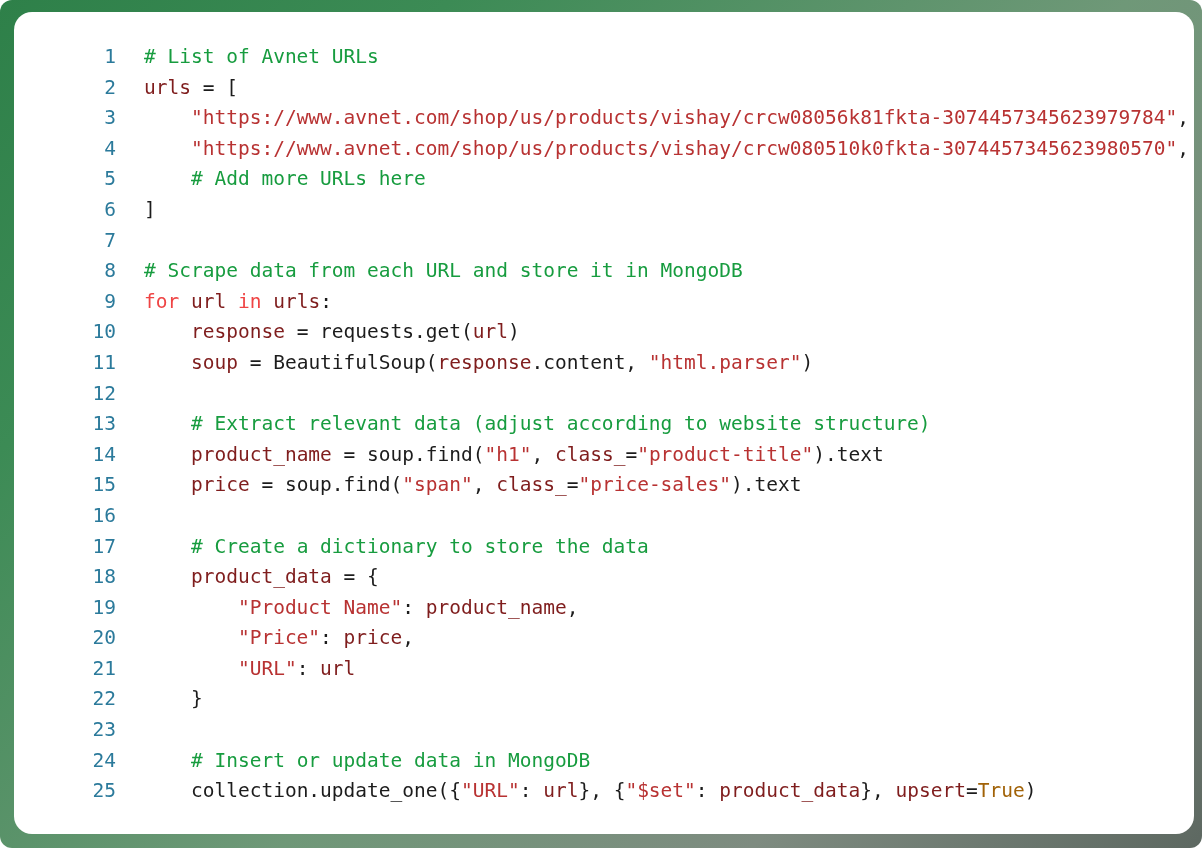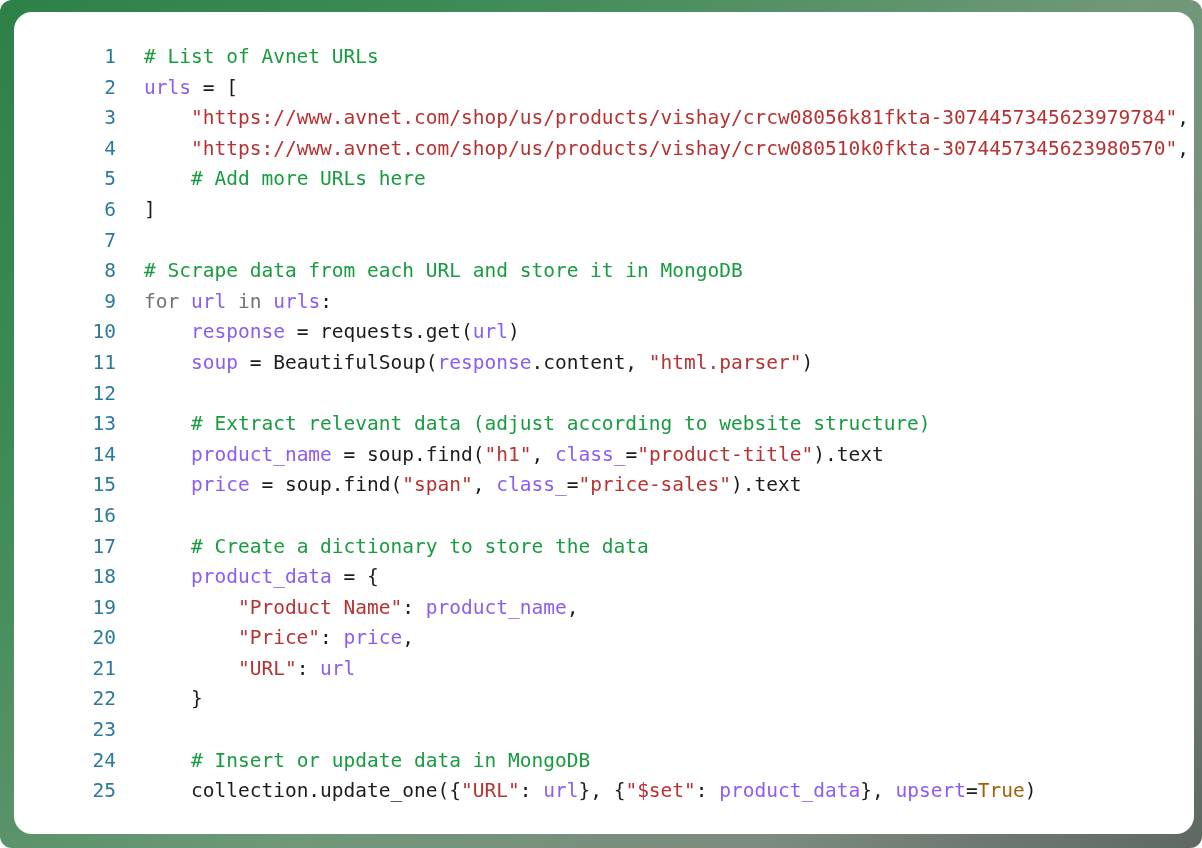--- a/index.html
+++ b/index.html
@@ -60,22 +60,22 @@
     width: 46px;
     text-align: right;
     color: #2b7a9b;
     margin-right: 28px;
     user-select: none;
   }
 
   
   .tok-com  { color: #179c3f; }
   .tok-str  { color: #b83232; }
-  .tok-kw   { color: #737373; }
-  .tok-nam  { color: #8b5cf6; }
+  .tok-kw   { color: #ef4444; }
+  .tok-nam  { color: #7f1d1d; }
   .tok-bln  { color: #a16207; }
   .tok-pln  { color: #1c1c1c; }
 </style>
 </head>
 <body>
 
 <div id="code-card">
   <div id="code-surface">
     <div id="code-listing"><span class="code-line"><span class="ln">1</span><span class="tok-com"># List of Avnet URLs</span></span><span class="code-line"><span class="ln">2</span><span class="tok-nam">urls</span><span class="tok-pln"> = [</span></span><span class="code-line"><span class="ln">3</span><span class="tok-pln">    </span><span class="tok-str">"https://www.avnet.com/shop/us/products/vishay/crcw08056k81fkta-3074457345623979784"</span><span class="tok-pln">,</span></span><span class="code-line"><span class="ln">4</span><span class="tok-pln">    </span><span class="tok-str">"https://www.avnet.com/shop/us/products/vishay/crcw080510k0fkta-3074457345623980570"</span><span class="tok-pln">,</span></span><span class="code-line"><span class="ln">5</span><span class="tok-pln">    </span><span class="tok-com"># Add more URLs here</span></span><span class="code-line"><span class="ln">6</span><span class="tok-pln">]</span></span><span class="code-line"><span class="ln">7</span><span class="tok-pln"></span></span><span class="code-line"><span class="ln">8</span><span class="tok-com"># Scrape data from each URL and store it in MongoDB</span></span><span class="code-line"><span class="ln">9</span><span class="tok-kw">for</span><span class="tok-pln"> </span><span class="tok-nam">url</span><span class="tok-pln"> </span><span class="tok-kw">in</span><span class="tok-pln"> </span><span class="tok-nam">urls</span><span class="tok-pln">:</span></span><span class="code-line"><span class="ln">10</span><span class="tok-pln">    </span><span class="tok-nam">response</span><span class="tok-pln"> = requests.get(</span><span class="tok-nam">url</span><span class="tok-pln">)</span></span><span class="code-line"><span class="ln">11</span><span class="tok-pln">    </span><span class="tok-nam">soup</span><span class="tok-pln"> = BeautifulSoup(</span><span class="tok-nam">response</span><span class="tok-pln">.content, </span><span class="tok-str">"html.parser"</span><span class="tok-pln">)</span></span><span class="code-line"><span class="ln">12</span><span class="tok-pln"></span></span><span class="code-line"><span class="ln">13</span><span class="tok-pln">    </span><span class="tok-com"># Extract relevant data (adjust according to website structure)</span></span><span class="code-line"><span class="ln">14</span><span class="tok-pln">    </span><span class="tok-nam">product_name</span><span class="tok-pln"> = soup.find(</span><span class="tok-str">"h1"</span><span class="tok-pln">, </span><span class="tok-nam">class_</span><span class="tok-pln">=</span><span class="tok-str">"product-title"</span><span class="tok-pln">).text</span></span><span class="code-line"><span class="ln">15</span><span class="tok-pln">    </span><span class="tok-nam">price</span><span class="tok-pln"> = soup.find(</span><span class="tok-str">"span"</span><span class="tok-pln">, </span><span class="tok-nam">class_</span><span class="tok-pln">=</span><span class="tok-str">"price-sales"</span><span class="tok-pln">).text</span></span><span class="code-line"><span class="ln">16</span><span class="tok-pln"></span></span><span class="code-line"><span class="ln">17</span><span class="tok-pln">    </span><span class="tok-com"># Create a dictionary to store the data</span></span><span class="code-line"><span class="ln">18</span><span class="tok-pln">    </span><span class="tok-nam">product_data</span><span class="tok-pln"> = {</span></span><span class="code-line"><span class="ln">19</span><span class="tok-pln">        </span><span class="tok-str">"Product Name"</span><span class="tok-pln">: </span><span class="tok-nam">product_name</span><span class="tok-pln">,</span></span><span class="code-line"><span class="ln">20</span><span class="tok-pln">        </span><span class="tok-str">"Price"</span><span class="tok-pln">: </span><span class="tok-nam">price</span><span class="tok-pln">,</span></span><span class="code-line"><span class="ln">21</span><span class="tok-pln">        </span><span class="tok-str">"URL"</span><span class="tok-pln">: </span><span class="tok-nam">url</span></span><span class="code-line"><span class="ln">22</span><span class="tok-pln">    }</span></span><span class="code-line"><span class="ln">23</span><span class="tok-pln"></span></span><span class="code-line"><span class="ln">24</span><span class="tok-pln">    </span><span class="tok-com"># Insert or update data in MongoDB</span></span><span class="code-line"><span class="ln">25</span><span class="tok-pln">    </span><span class="tok-pln">collection.update_one({</span><span class="tok-str">"URL"</span><span class="tok-pln">: </span><span class="tok-nam">url</span><span class="tok-pln">}, {</span><span class="tok-str">"$set"</span><span class="tok-pln">: </span><span class="tok-nam">product_data</span><span class="tok-pln">}, </span><span class="tok-nam">upsert</span><span class="tok-pln">=</span><span class="tok-bln">True</span><span class="tok-pln">)</span></span></div>
   </div>

